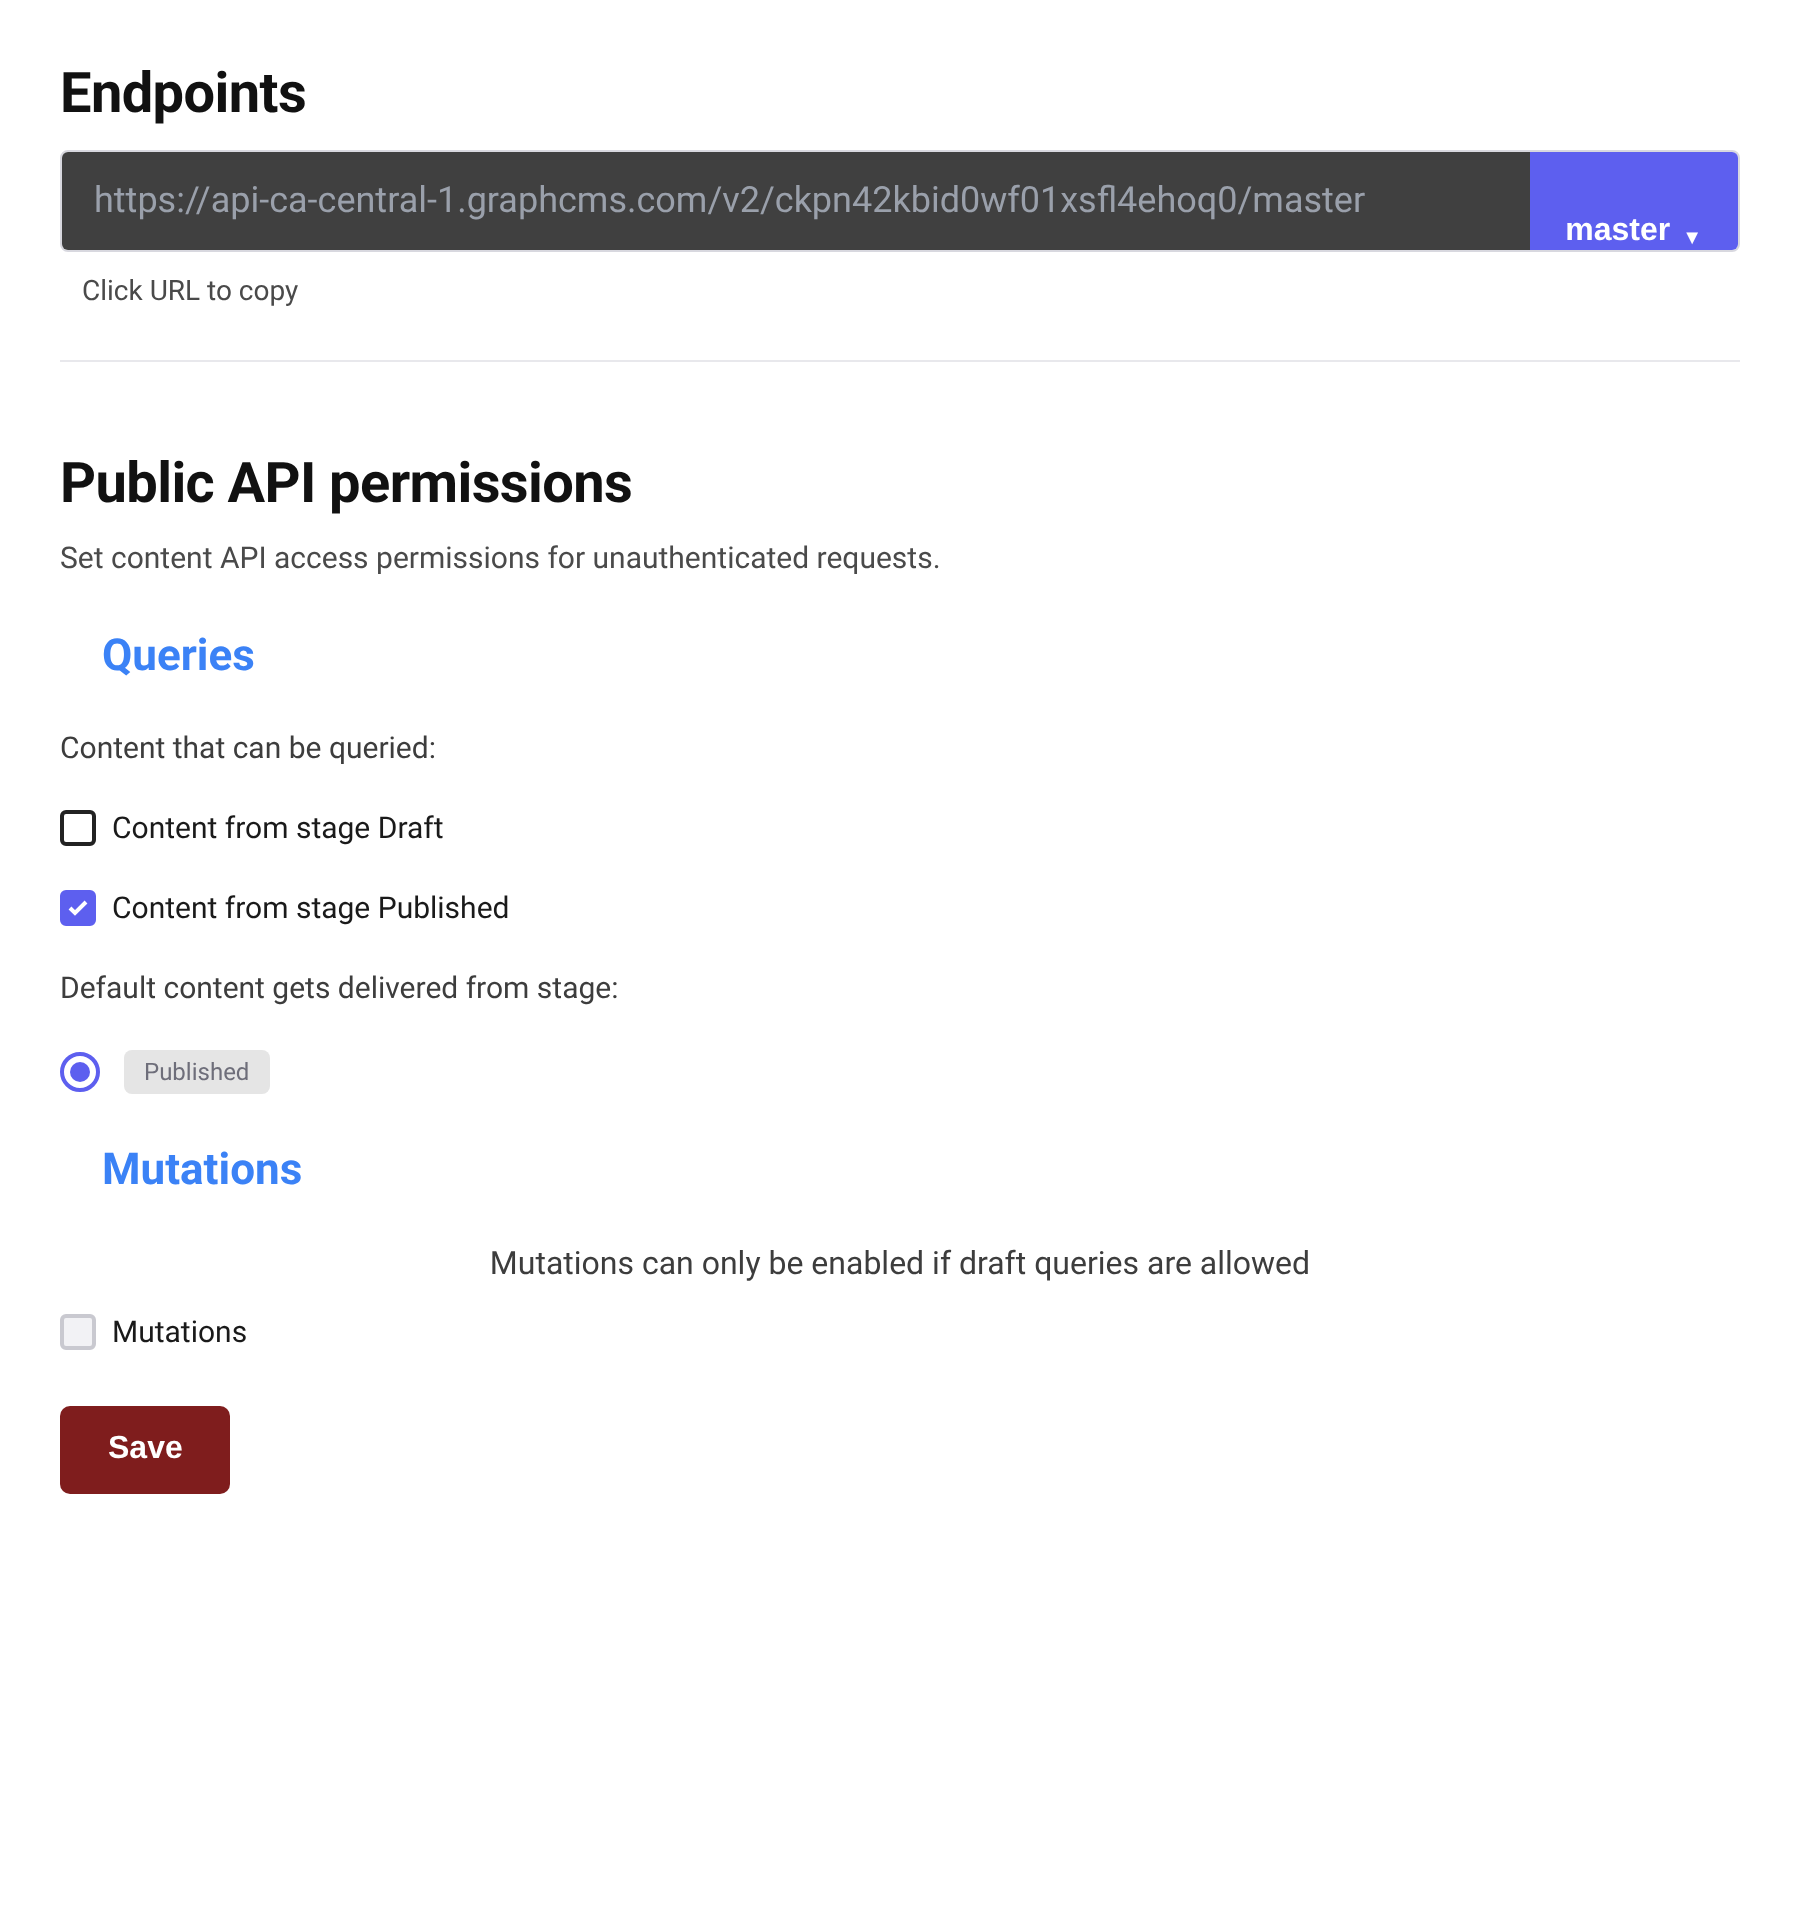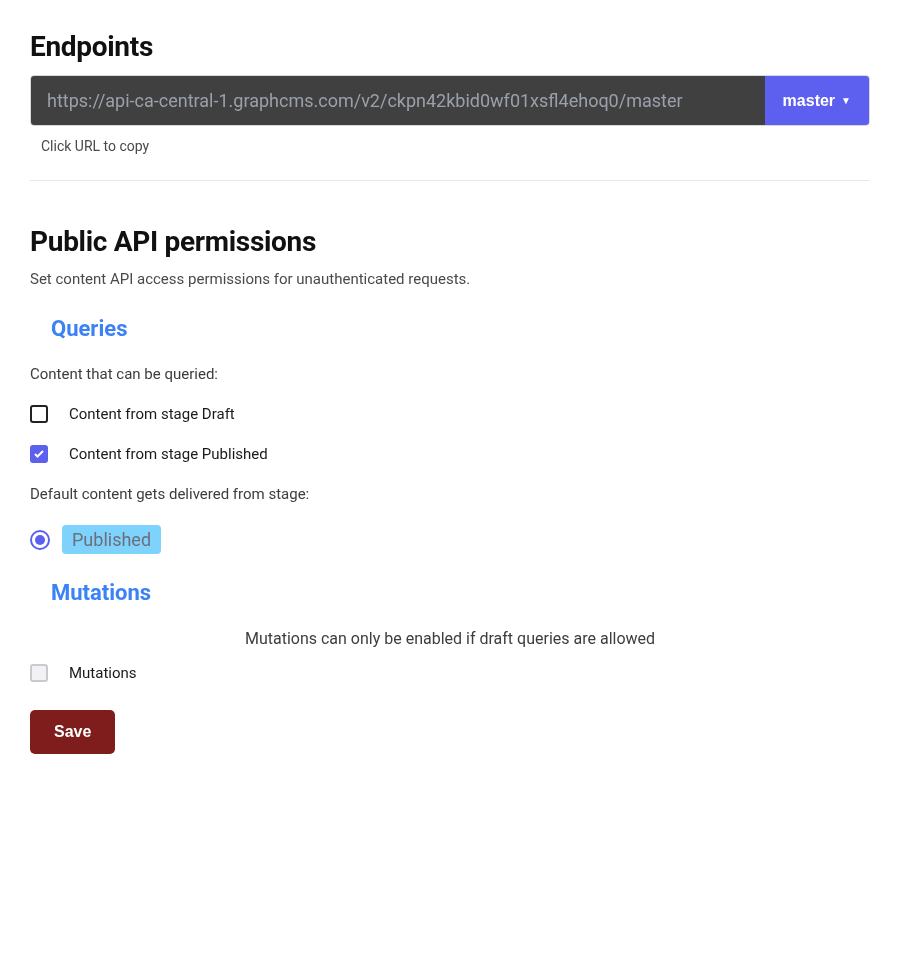--- a/index.html
+++ b/index.html
@@ -43,21 +43,21 @@
       border: none;
       outline: none;
       white-space: nowrap;
       overflow: hidden;
       text-overflow: clip;
       cursor: pointer;
       font-family: inherit;
     }
     .stage-select {
       display: flex;
-      align-items: center;
+      align-items: flex-end;
       gap: 6px;
       background: #5d5fef;
       color: #fff;
       font-size: 16px;
       font-weight: 600;
       padding: 0 18px;
       border: none;
       cursor: pointer;
     }
     .stage-select .caret {
@@ -84,21 +84,21 @@
       margin-left: 21px;
     }
     .field-label {
       font-size: 15px;
       color: #3d3d3d;
       margin-bottom: 22px;
     }
     .checkbox-row {
       display: flex;
       align-items: flex-start;
-      gap: 21px;
+      gap: 8px;
       margin-bottom: 22px;
       margin-top: 16px;
     }
     .checkbox {
       width: 18px;
       height: 18px;
       border: 2px solid #222;
       border-radius: 3px;
       display: flex;
       align-items: center;
@@ -145,23 +145,23 @@
       cursor: pointer;
       flex-shrink: 0;
     }
     .radio .dot {
       width: 10px;
       height: 10px;
       border-radius: 50%;
       background: #5d5fef;
     }
     .pill {
-      font-size: 18px;
+      font-size: 12px;
       color: #6e6e7a;
-      background: #7dd3fc;
+      background: #e5e5e5;
       padding: 4px 10px;
       border-radius: 4px;
     }
     .note {
       font-size: 16px;
       color: #3d3d3d;
       margin-bottom: 12px;
       text-align: center;
     }
     .save-btn {

